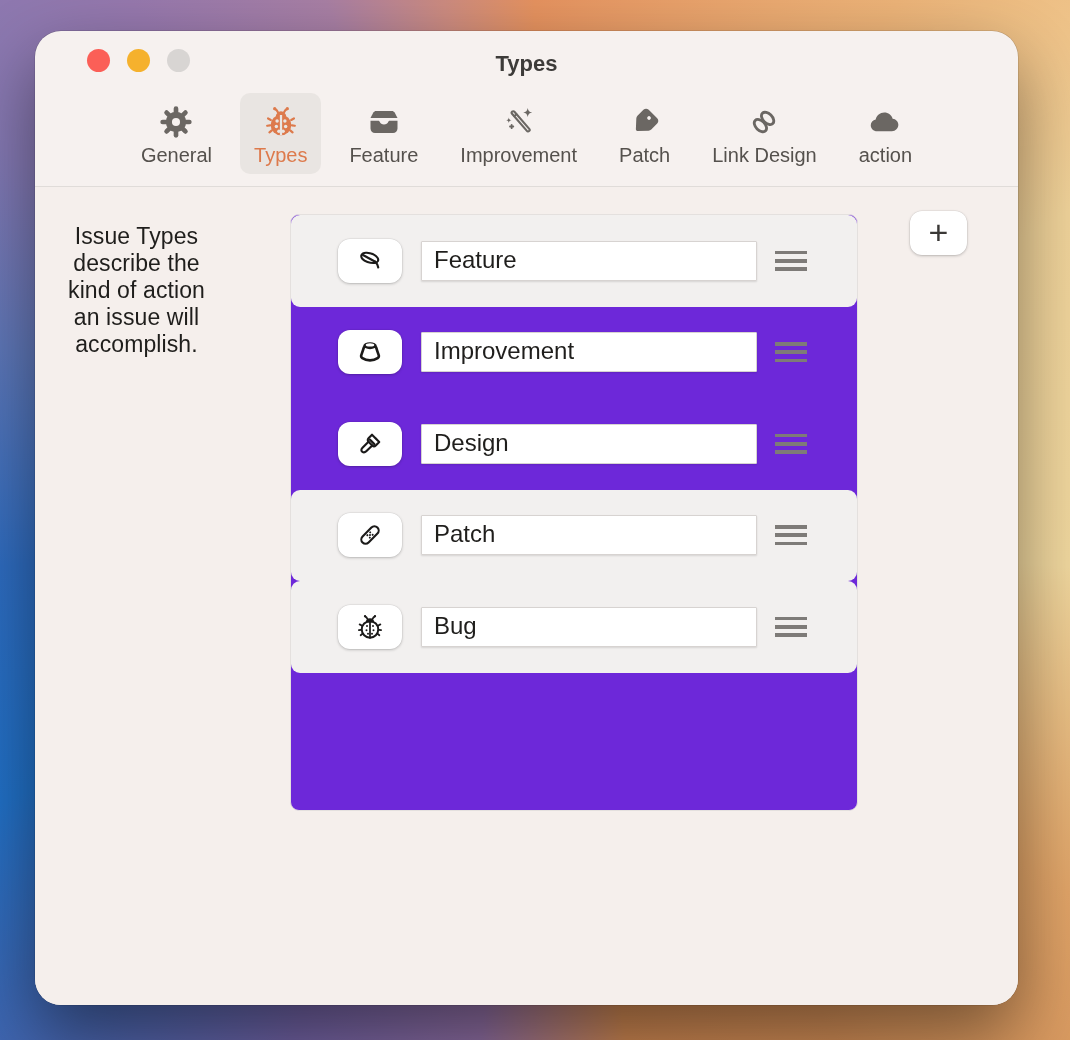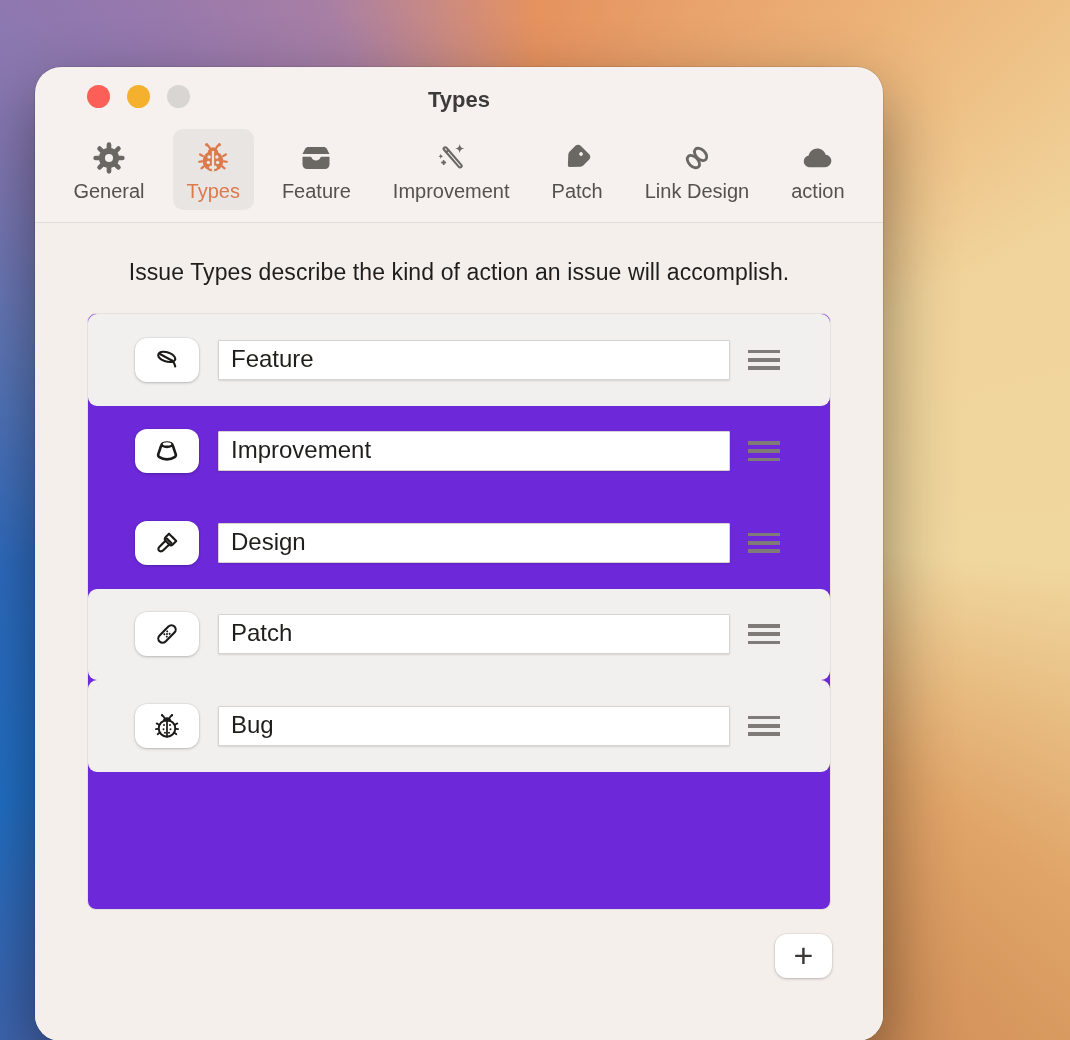--- a/index.html
+++ b/index.html
@@ -5,42 +5,42 @@
   html,body{margin:0;padding:0;width:1070px;height:1040px;overflow:hidden;
     font-family:"Liberation Sans","DejaVu Sans",sans-serif;}
   *{box-sizing:border-box;}
   .wallpaper{position:absolute;inset:0;
     background:conic-gradient(from 0deg at 50% 50%,
       #e5925f 0deg,#ecb378 35deg,#f0d39a 60deg,#f0d79e 95deg,
       #e0a468 125deg,#cd8a54 150deg,#c8834f 170deg,
       #8a6a9d 186deg,#6e5f9f 205deg,#4563ab 222deg,#2170c6 242deg,
       #2e6cc0 265deg,#5e77b8 288deg,#8478b2 305deg,#9678ad 322deg,
       #a87fa4 338deg,#cc8b80 350deg,#e5925f 360deg);}
-  .window{position:absolute;left:35px;top:31px;width:848px;height:974px;
+  .window{position:absolute;left:35px;top:31px;width:983px;height:974px;
     border-radius:26px;background:var(--window-bg,#f6f1ef);
     box-shadow:0 30px 70px rgba(0,0,0,.45),0 0 0 .5px rgba(0,0,0,.18);
-    display:flex;flex-direction:column;overflow:hidden;margin-top:36px;}
+    display:flex;flex-direction:column;overflow:hidden;}
   .titlebar{position:relative;height:58px;flex:none;}
   .traffic{position:absolute;left:52px;top:18px;display:flex;gap:17px;}
   .light{width:23px;height:23px;border-radius:50%;border:none;padding:0;}
   .title{text-align:center;line-height:66px;font-weight:700;font-size:22px;
     color:var(--title-color,#3d3b39);}
   .toolbar{display:flex;justify-content:center;align-items:flex-end;gap:14px;
     padding:4px 0 12px;}
   .tab{display:flex;flex-direction:column;align-items:center;
     padding:9px 14px 7px;border-radius:10px;cursor:default;}
   .tab.selected{background:var(--tab-selected-bg,#e9e5e2);}
   .tab-icon{height:40px;display:flex;align-items:center;justify-content:center;
     color:var(--icon-gray,#6b6763);--hole:#f6f1ef;}
   .tab.selected .tab-icon{color:var(--accent,#dd7a4c);--hole:#e9e5e2;}
   .tab-icon svg{width:36px;height:36px;display:block;}
   .tab-label{font-size:20px;color:var(--label-gray,#55514d);margin-top:2px;white-space:nowrap;}
   .tab.selected .tab-label{color:var(--accent,#dd7a4c);}
   .hr{height:1px;background:var(--divider,#e0dcd9);flex:none;}
-  .content{flex:1;background:var(--content-bg,#f5efec);display:flex;flex-direction:column;}
+  .content{flex:1;background:var(--content-bg,#f5efec);display:flex;}
   .desc{margin:36px 20px 0;text-align:center;font-size:23px;
     color:var(--text,#1f1e1c);letter-spacing:.1px;}
   .panel{margin:27px 52px 0;height:597px;background:#6d28d9;
     border:1px solid var(--panel-border,#e4e0de);border-radius:9px;}
   .row{height:91.5px;display:flex;align-items:center;padding:0 50px 0 47px;}
   .row.alt{background:var(--row-alt,#f2f0ef);border-radius:9px;}
   .type-icon-btn{width:64px;height:44px;flex:none;border-radius:12px;background:#fff;
     border:none;padding:0;margin-right:19px;color:#1b1a19;
     box-shadow:0 0 0 .5px rgba(0,0,0,.07),0 1px 3px rgba(0,0,0,.22);
     display:flex;align-items:center;justify-content:center;}

